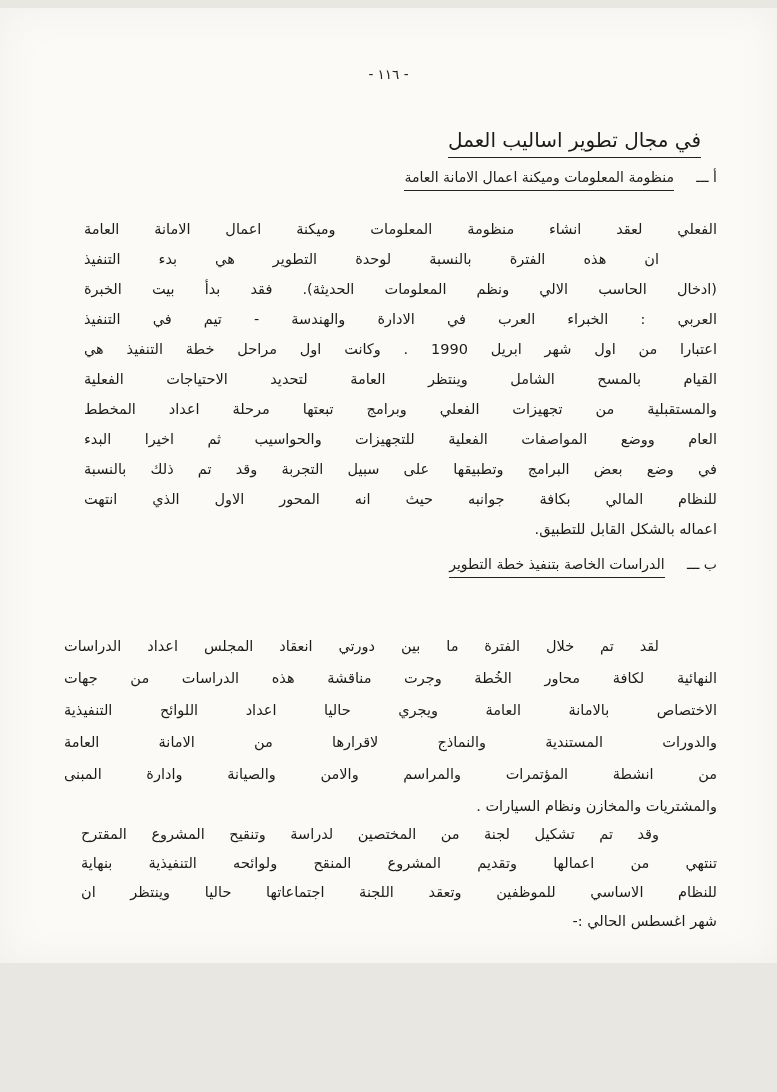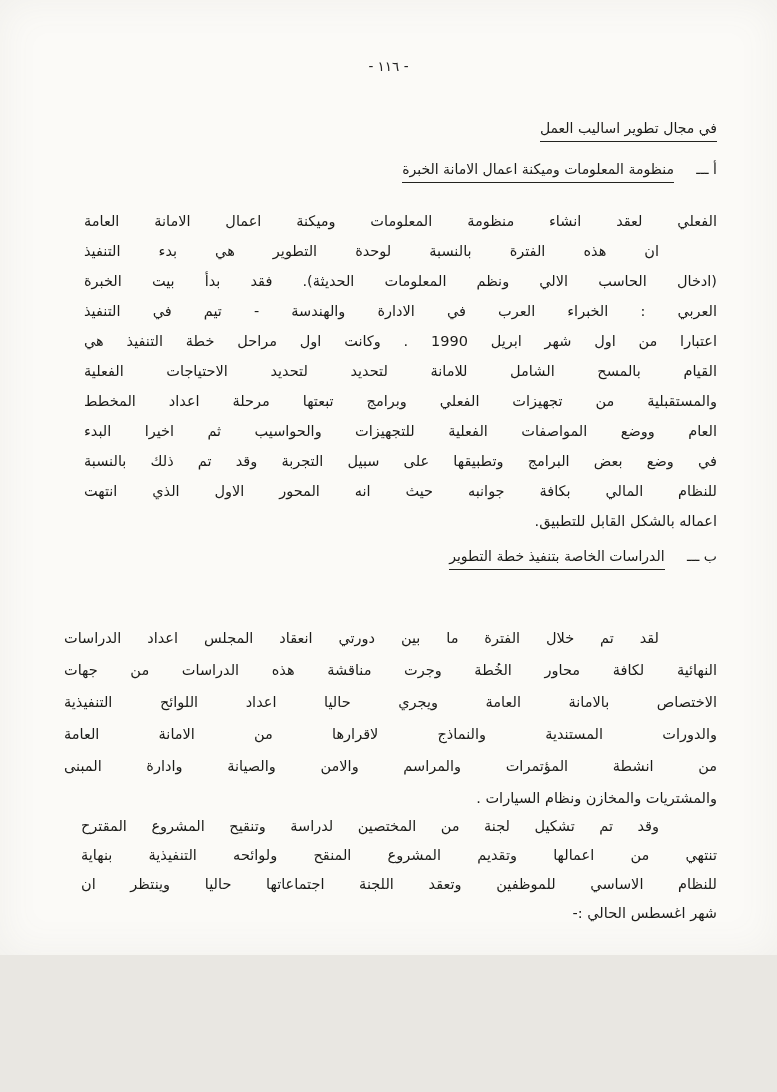--- a/index.html
+++ b/index.html
@@ -1,40 +1,40 @@
 <!DOCTYPE html>
 <html lang="ar" dir="rtl"><head>
 <meta charset="utf-8">
 <style>
   html, body { margin: 0; padding: 0; }
   body { background: #e9e7e2; }
   .page {
     position: relative;
     width: 777px;
     height: 955px;
-    margin: 0 auto;
+    margin: 8px auto;
     background: #fbfaf7;
     color: #1b1b18;
     font-family: "DejaVu Sans", sans-serif;
     direction: rtl;
     overflow: hidden;
     box-shadow: inset 0 0 40px rgba(120,115,105,0.08);
   }
   .pagenum {
     position: absolute;
     top: 58px; right: 0; left: 0;
     text-align: center;
     font-size: 13.5px;
     letter-spacing: 3px;
     color: #222;
   }
   .h-main {
     position: absolute;
-    top: 120px; right: 60px;
-    font-size: 14px;
+    top: 120px; right: 76px;
+    font-size: 20px;
   }
   .h-main .u, .h-sec .u {
     display: inline-block;
     border-bottom: 1.4px solid #23231f;
     padding-bottom: 5px;
   }
   .h-sec {
     position: absolute;
     right: 60px;
     font-size: 14px;
@@ -64,31 +64,31 @@
 <div class="page">
 
   <div class="pagenum">- ١١٦ -</div>
 
   <div class="h-main">
     <span class="u">في مجال تطوير اساليب العمل</span>
   </div>
 
   <div class="h-sec h-a">
     <span class="prefix">أ ـــ</span>
-    <span class="u">منظومة المعلومات وميكنة اعمال الامانة الخبرة</span>
+    <span class="u">منظومة المعلومات وميكنة اعمال الامانة العامة</span>
   </div>
 
   <div class="para para-1">
 
   <div class="line">الفعلي لعقد انشاء منظومة المعلومات وميكنة اعمال الامانة العامة</div>
       <div class="line indent">ان هذه الفترة بالنسبة لوحدة التطوير هي بدء التنفيذ</div>
       <div class="line">(ادخال الحاسب الالي ونظم المعلومات الحديثة). فقد بدأ بيت الخبرة</div>
       <div class="line">العربي : الخبراء العرب في الادارة والهندسة - تيم في التنفيذ</div>
       <div class="line">اعتبارا من اول شهر ابريل 1990 . وكانت اول مراحل خطة التنفيذ هي</div>
-      <div class="line">القيام بالمسح الشامل للامانة لتحديد لتحديد الاحتياجات الفعلية</div>
+      <div class="line">القيام بالمسح الشامل وينتظر العامة لتحديد الاحتياجات الفعلية</div>
       <div class="line">والمستقبلية من تجهيزات الفعلي وبرامج تبعتها مرحلة اعداد المخطط</div>
       <div class="line">العام ووضع المواصفات الفعلية للتجهيزات والحواسيب ثم اخيرا البدء</div>
       <div class="line">في وضع بعض البرامج وتطبيقها على سبيل التجربة وقد تم ذلك بالنسبة</div>
       <div class="line">للنظام المالي بكافة جوانبه حيث انه المحور الاول الذي انتهت</div>
       <div class="line last">اعماله بالشكل القابل للتطبيق.</div>
     </div>
 
   <div class="h-sec h-b">
     <span class="prefix">ب ـــ</span>
     <span class="u">الدراسات الخاصة بتنفيذ خطة التطوير</span>

